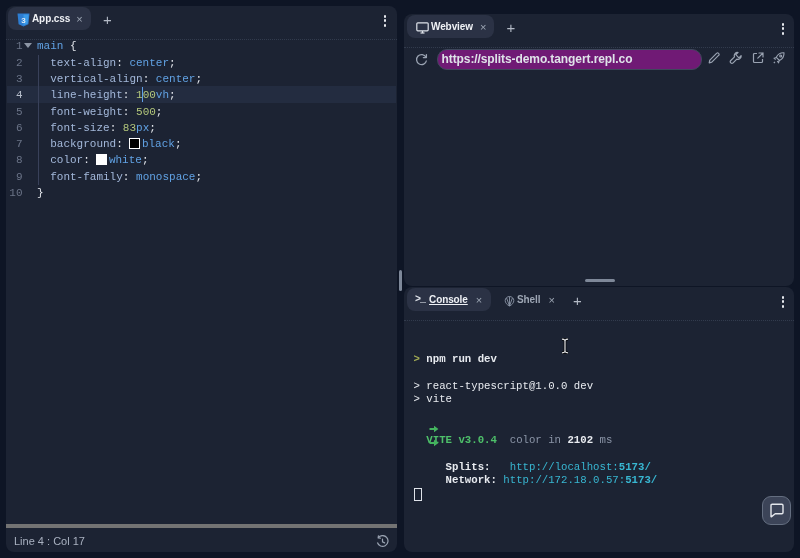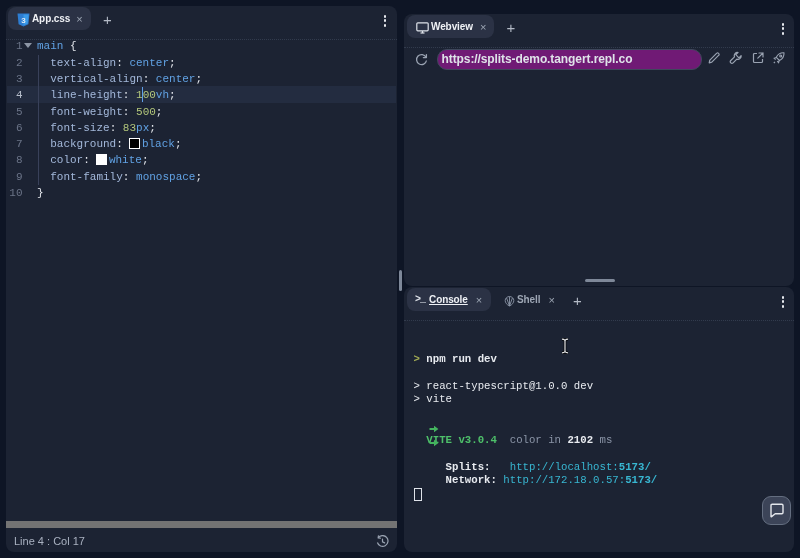--- a/index.html
+++ b/index.html
@@ -36,21 +36,21 @@
   .cm-num{color:#b3c77b;}
   #foldarrow{position:absolute;left:17.5px;top:3px;width:0;height:0;
              border-left:4px solid transparent;border-right:4px solid transparent;
              border-top:5px solid #8d96a5;}
   #indentguide{position:absolute;left:31.5px;top:15px;width:1px;height:130px;background:#39415a;}
   .swatch{display:inline-block;width:9px;height:9px;border:1.5px solid #fff;
           vertical-align:-1.5px;margin-right:1.5px;}
   #cursor1{position:absolute;left:135.5px;top:47px;width:1.5px;height:15px;background:#5f9fe8;}
 
   
-  #efoot{position:absolute;left:0;right:0;bottom:0;height:24px;border-top:7px solid #737373;
+  #efoot{position:absolute;left:0;right:0;bottom:0;height:24px;border-top:4px solid #737373;
          color:#a9b1c0;font-size:11px;}
   #efoot span{position:absolute;left:8px;top:7px;}
 
   
   #urlrow{position:absolute;left:0;top:33px;right:0;height:30px;}
   #urlinput{position:absolute;left:33px;top:2px;width:259px;height:19px;background:#701a75;
             border:1px solid #3f485c;border-radius:10px;color:#dfe3e9;
             font-size:12px;font-weight:bold;line-height:19px;padding-left:3.5px;letter-spacing:-0.09px;}
   #wblack{position:absolute;left:0;top:58px;right:0;bottom:0;background:#000;
           border-radius:0 0 8px 8px;}

